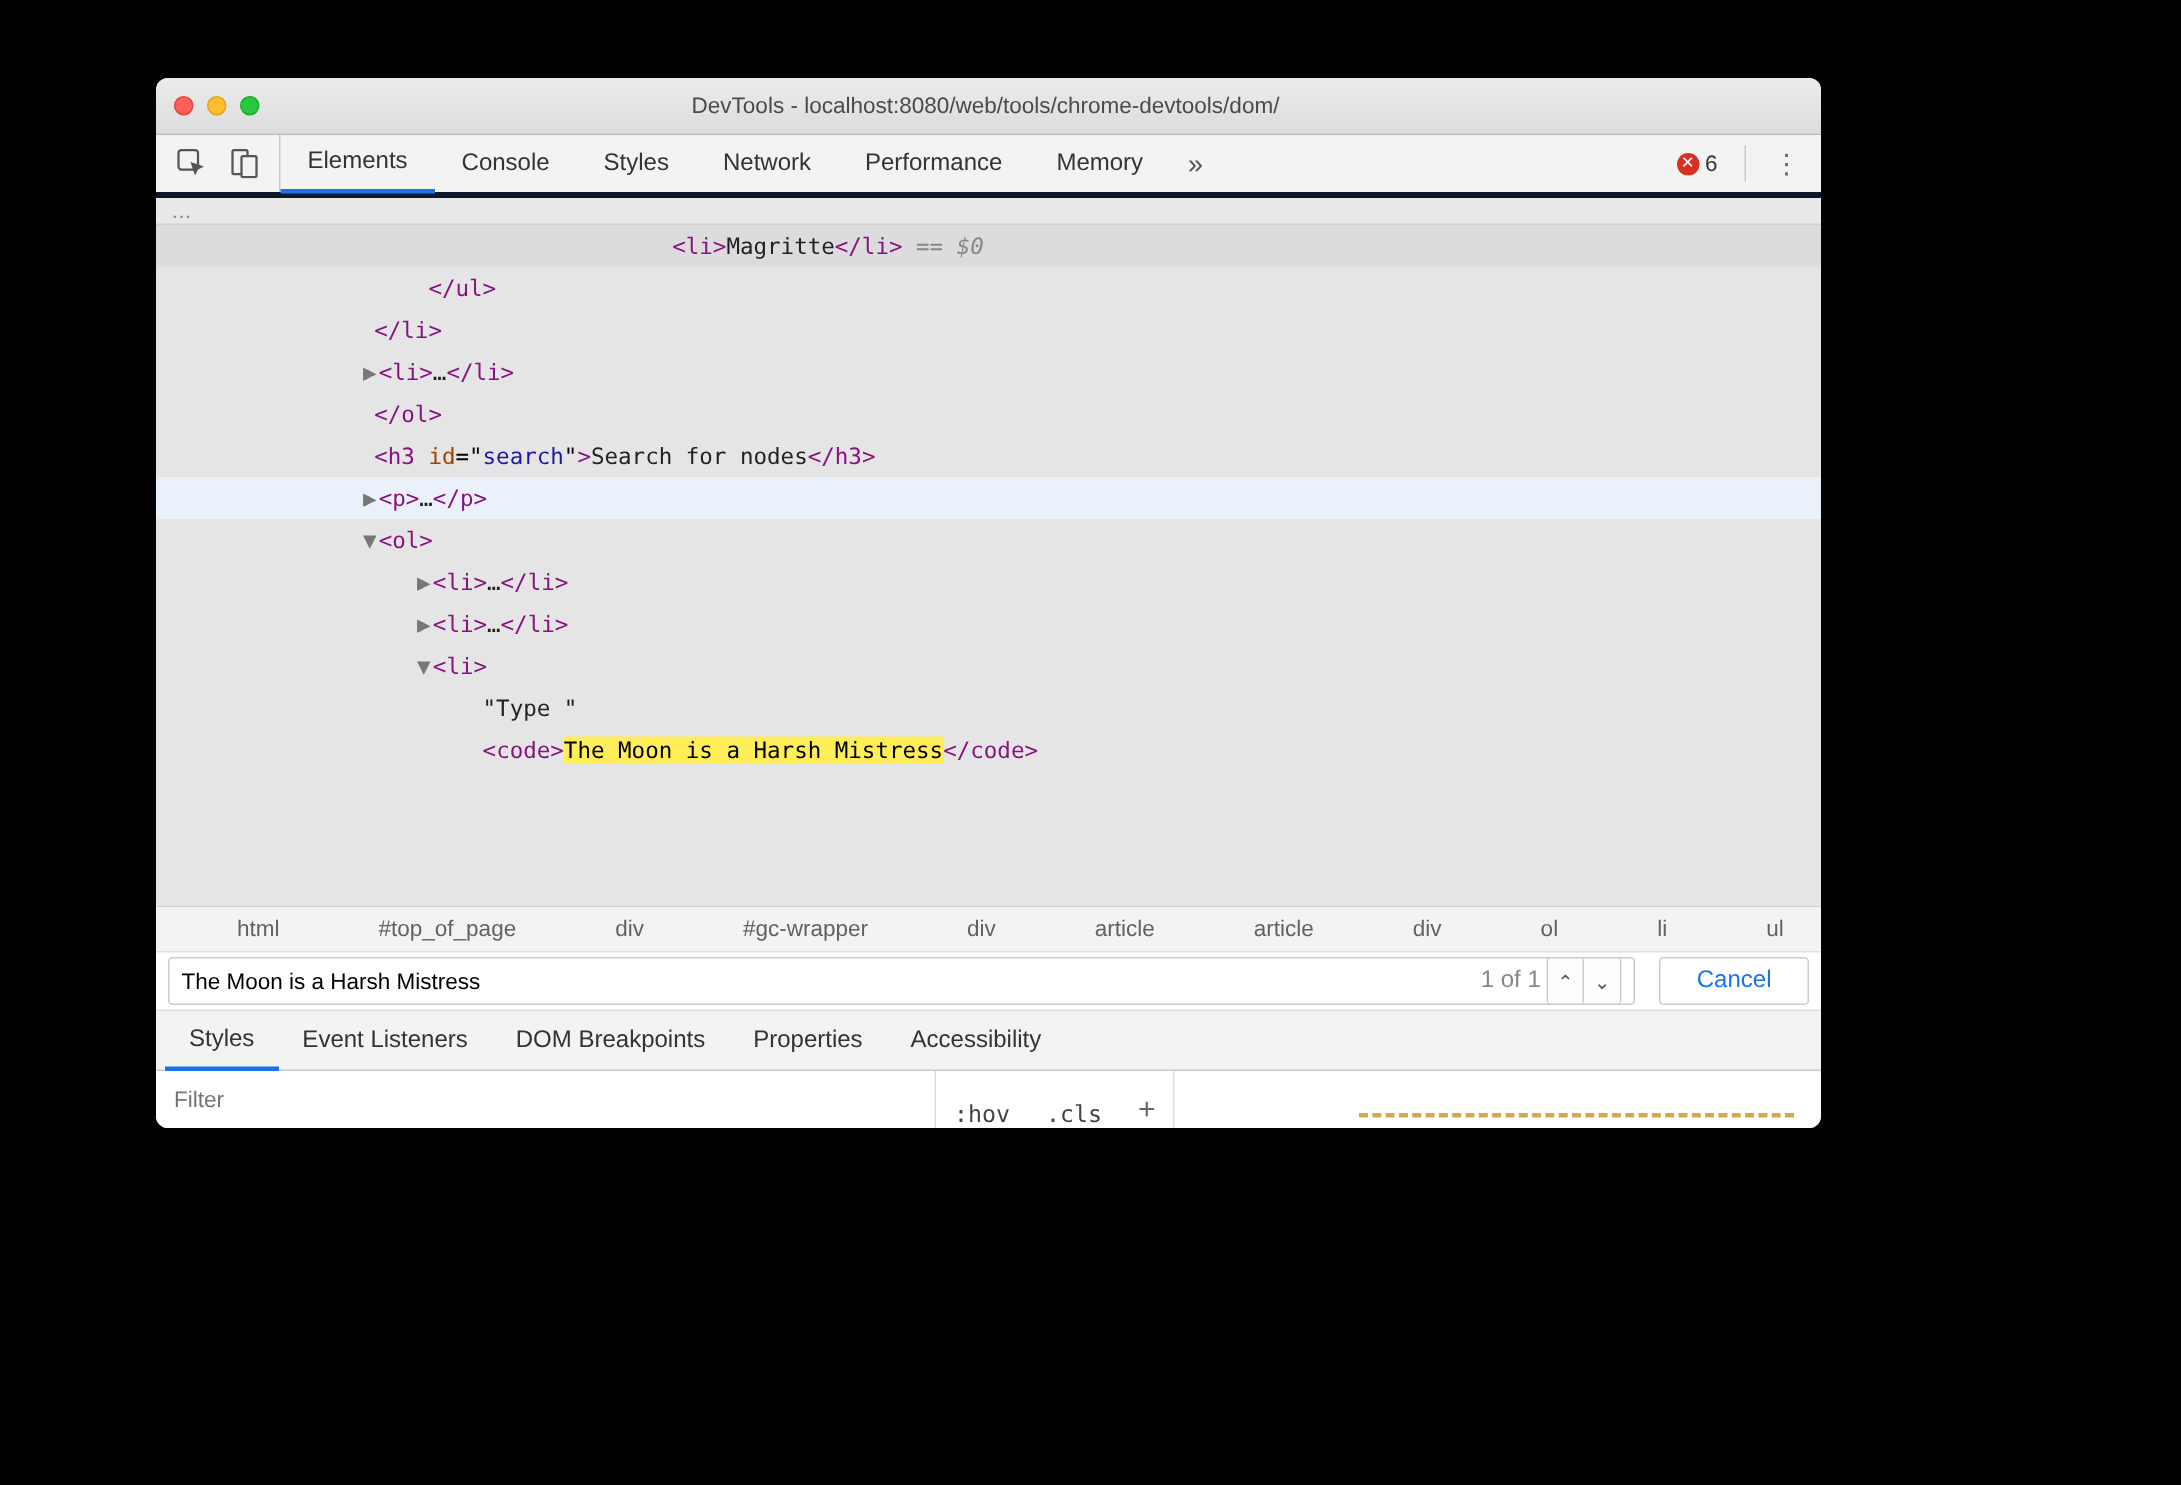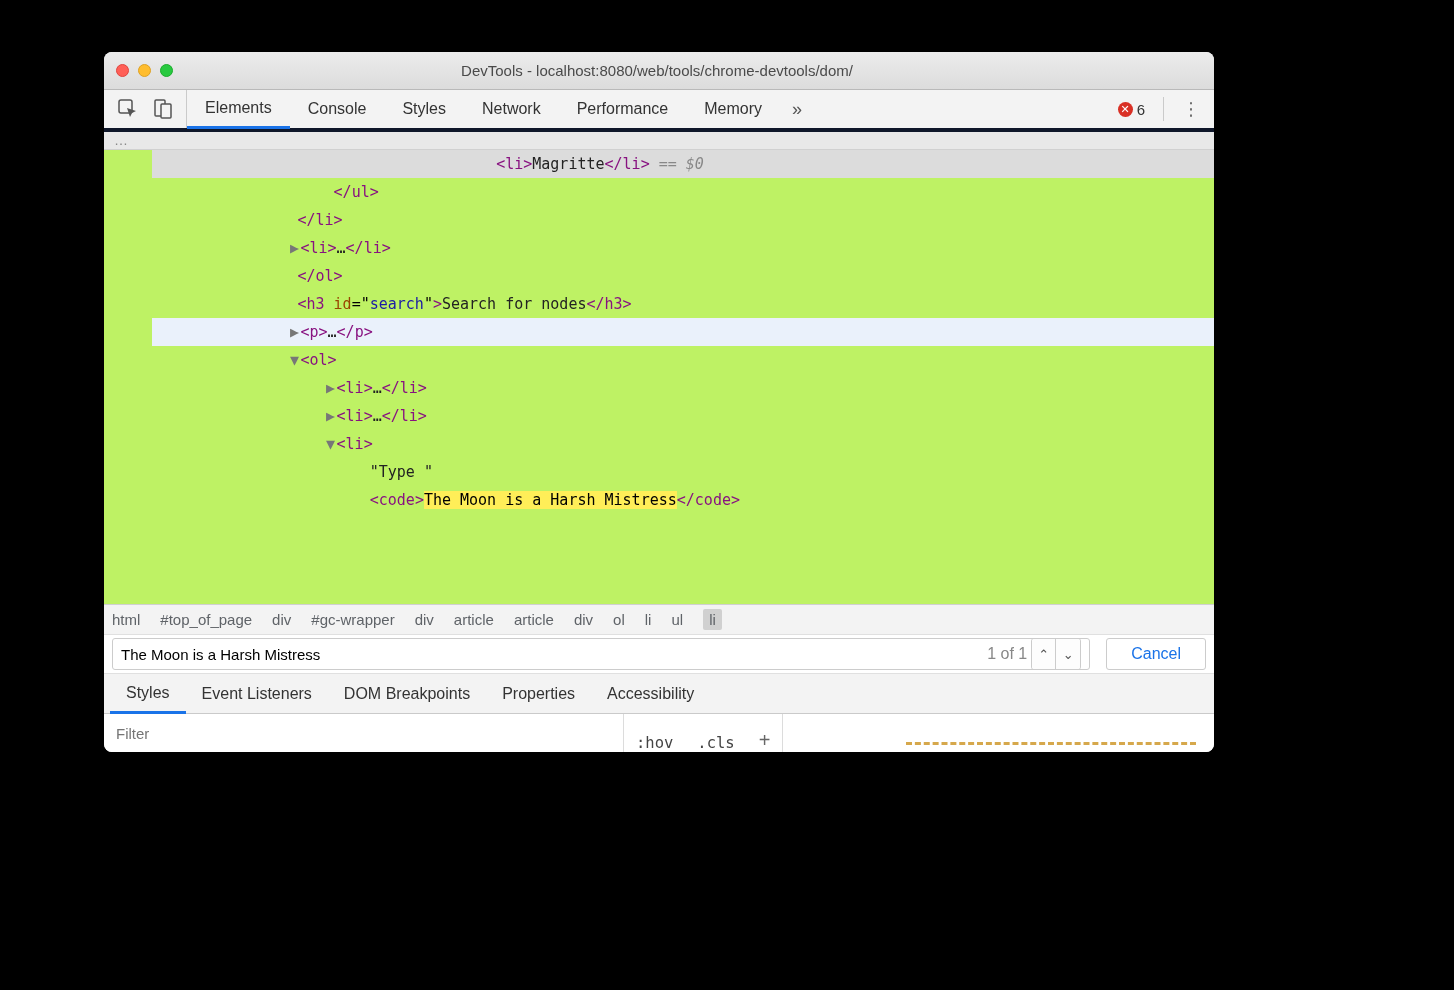--- a/index.html
+++ b/index.html
@@ -120,23 +120,22 @@
     letter-spacing: 2px;
   }
 
   
   .domtree {
     flex: 1;
     font-family: Menlo, Consolas, monospace;
     font-size: 15px;
     line-height: 28px;
     overflow: hidden;
-    background: #bef264;
+    background: #e5e5e5;
     position: relative;
-    padding-left: 48px;
   }
   .domline {
     white-space: pre;
     padding: 0 10px;
   }
   .domline.selected {
     background: #dcdcdc;
   }
   .domline.hovered {
     background: #eaf1fb;
@@ -156,21 +155,21 @@
     background: #f3f3f3;
     border-top: 1px solid #d0d0d0;
     display: flex;
     align-items: center;
     padding: 0 8px;
     gap: 20px;
     font-size: 15px;
     color: #5f6368;
     overflow-x: auto;
   }
-  .crumb { color: #5f6368; text-decoration: none; white-space: nowrap; cursor: pointer; }
+  .crumb { color: #5f6368; text-decoration: none; white-space: nowrap; cursor: pointer; margin-left: 46px; }
   .crumb.active { background: #d0d0d0; padding: 2px 6px; border-radius: 2px; }
 
   
   .searchbar {
     height: 40px;
     background: #fff;
     border-top: 1px solid #e0e0e0;
     border-bottom: 1px solid #e0e0e0;
     display: flex;
     align-items: center;

